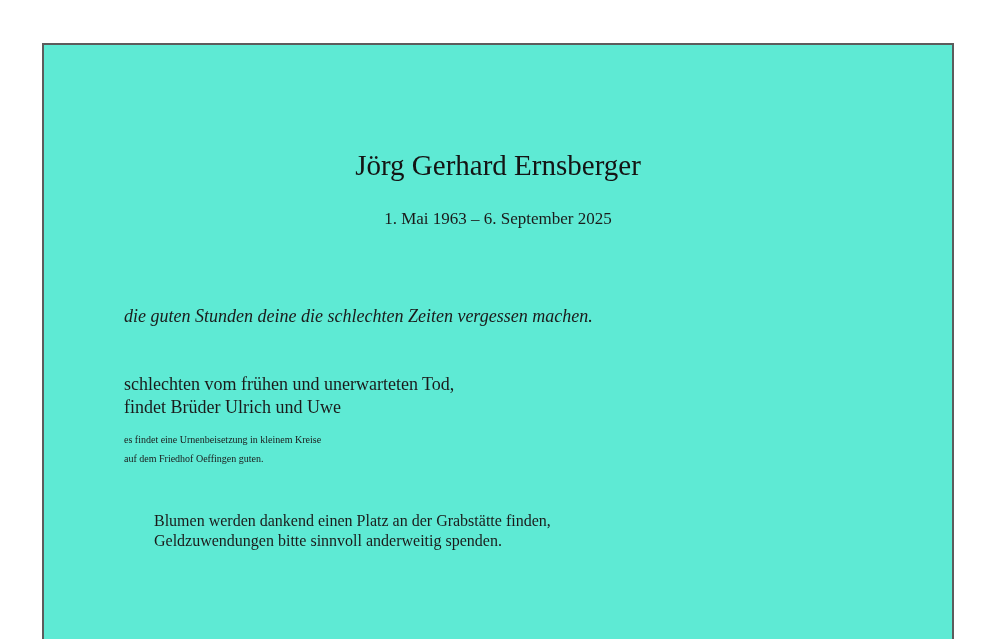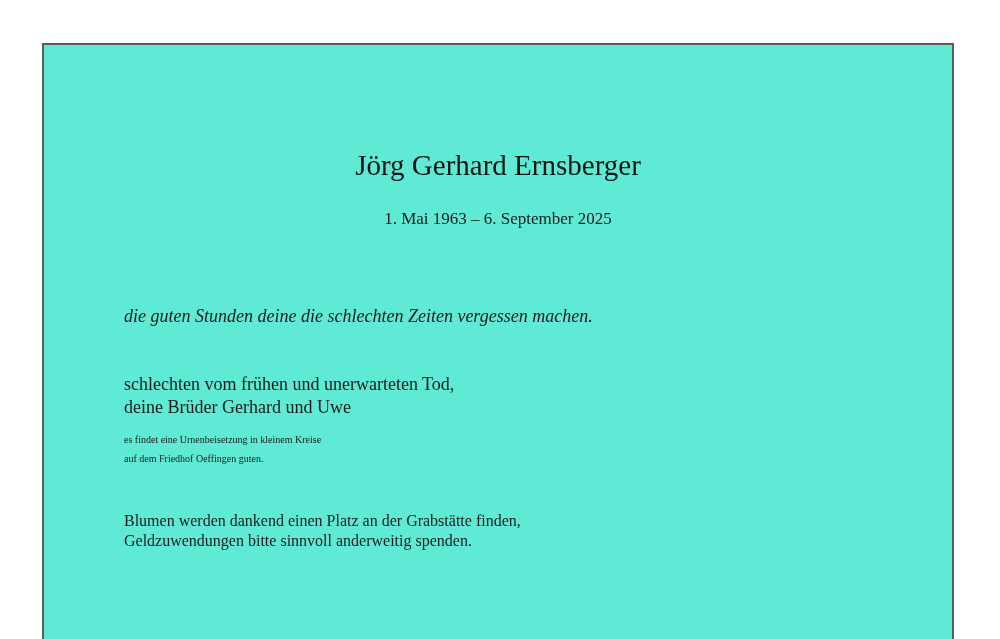--- a/index.html
+++ b/index.html
@@ -63,39 +63,40 @@
   }
   .ceremony {
     top: 385px;
     font-size: 10px;
     line-height: 19px;
   }
   .donations {
     top: 466px;
     font-size: 16px;
     line-height: 19.5px;
+    margin-left: 30px;
   }
   .line {
     display: block;
   }
 </style>
 </head>
 <body>
 
 <div class="frame">
 
   <div class="centered name-line">Jörg Gerhard Ernsberger</div>
 
   <div class="centered dates-line">1. Mai 1963 – 6. September 2025</div>
 
   <div class="left-block epitaph">die guten Stunden deine die schlechten Zeiten vergessen machen.</div>
 
   <div class="left-block mourners">
     <span class="line">schlechten vom frühen und unerwarteten Tod,</span>
-    <span class="line">deine Brüder Gerhard und Uwe</span>
+    <span class="line">findet Brüder Ulrich und Uwe</span>
   </div>
 
   <div class="left-block ceremony">
     <span class="line">es findet eine Urnenbeisetzung in kleinem Kreise</span>
     <span class="line">auf dem Friedhof Oeffingen guten.</span>
   </div>
 
   <div class="left-block donations">
     <span class="line">Blumen werden dankend einen Platz an der Grabstätte finden,</span>
     <span class="line">Geldzuwendungen bitte sinnvoll anderweitig spenden.</span>

